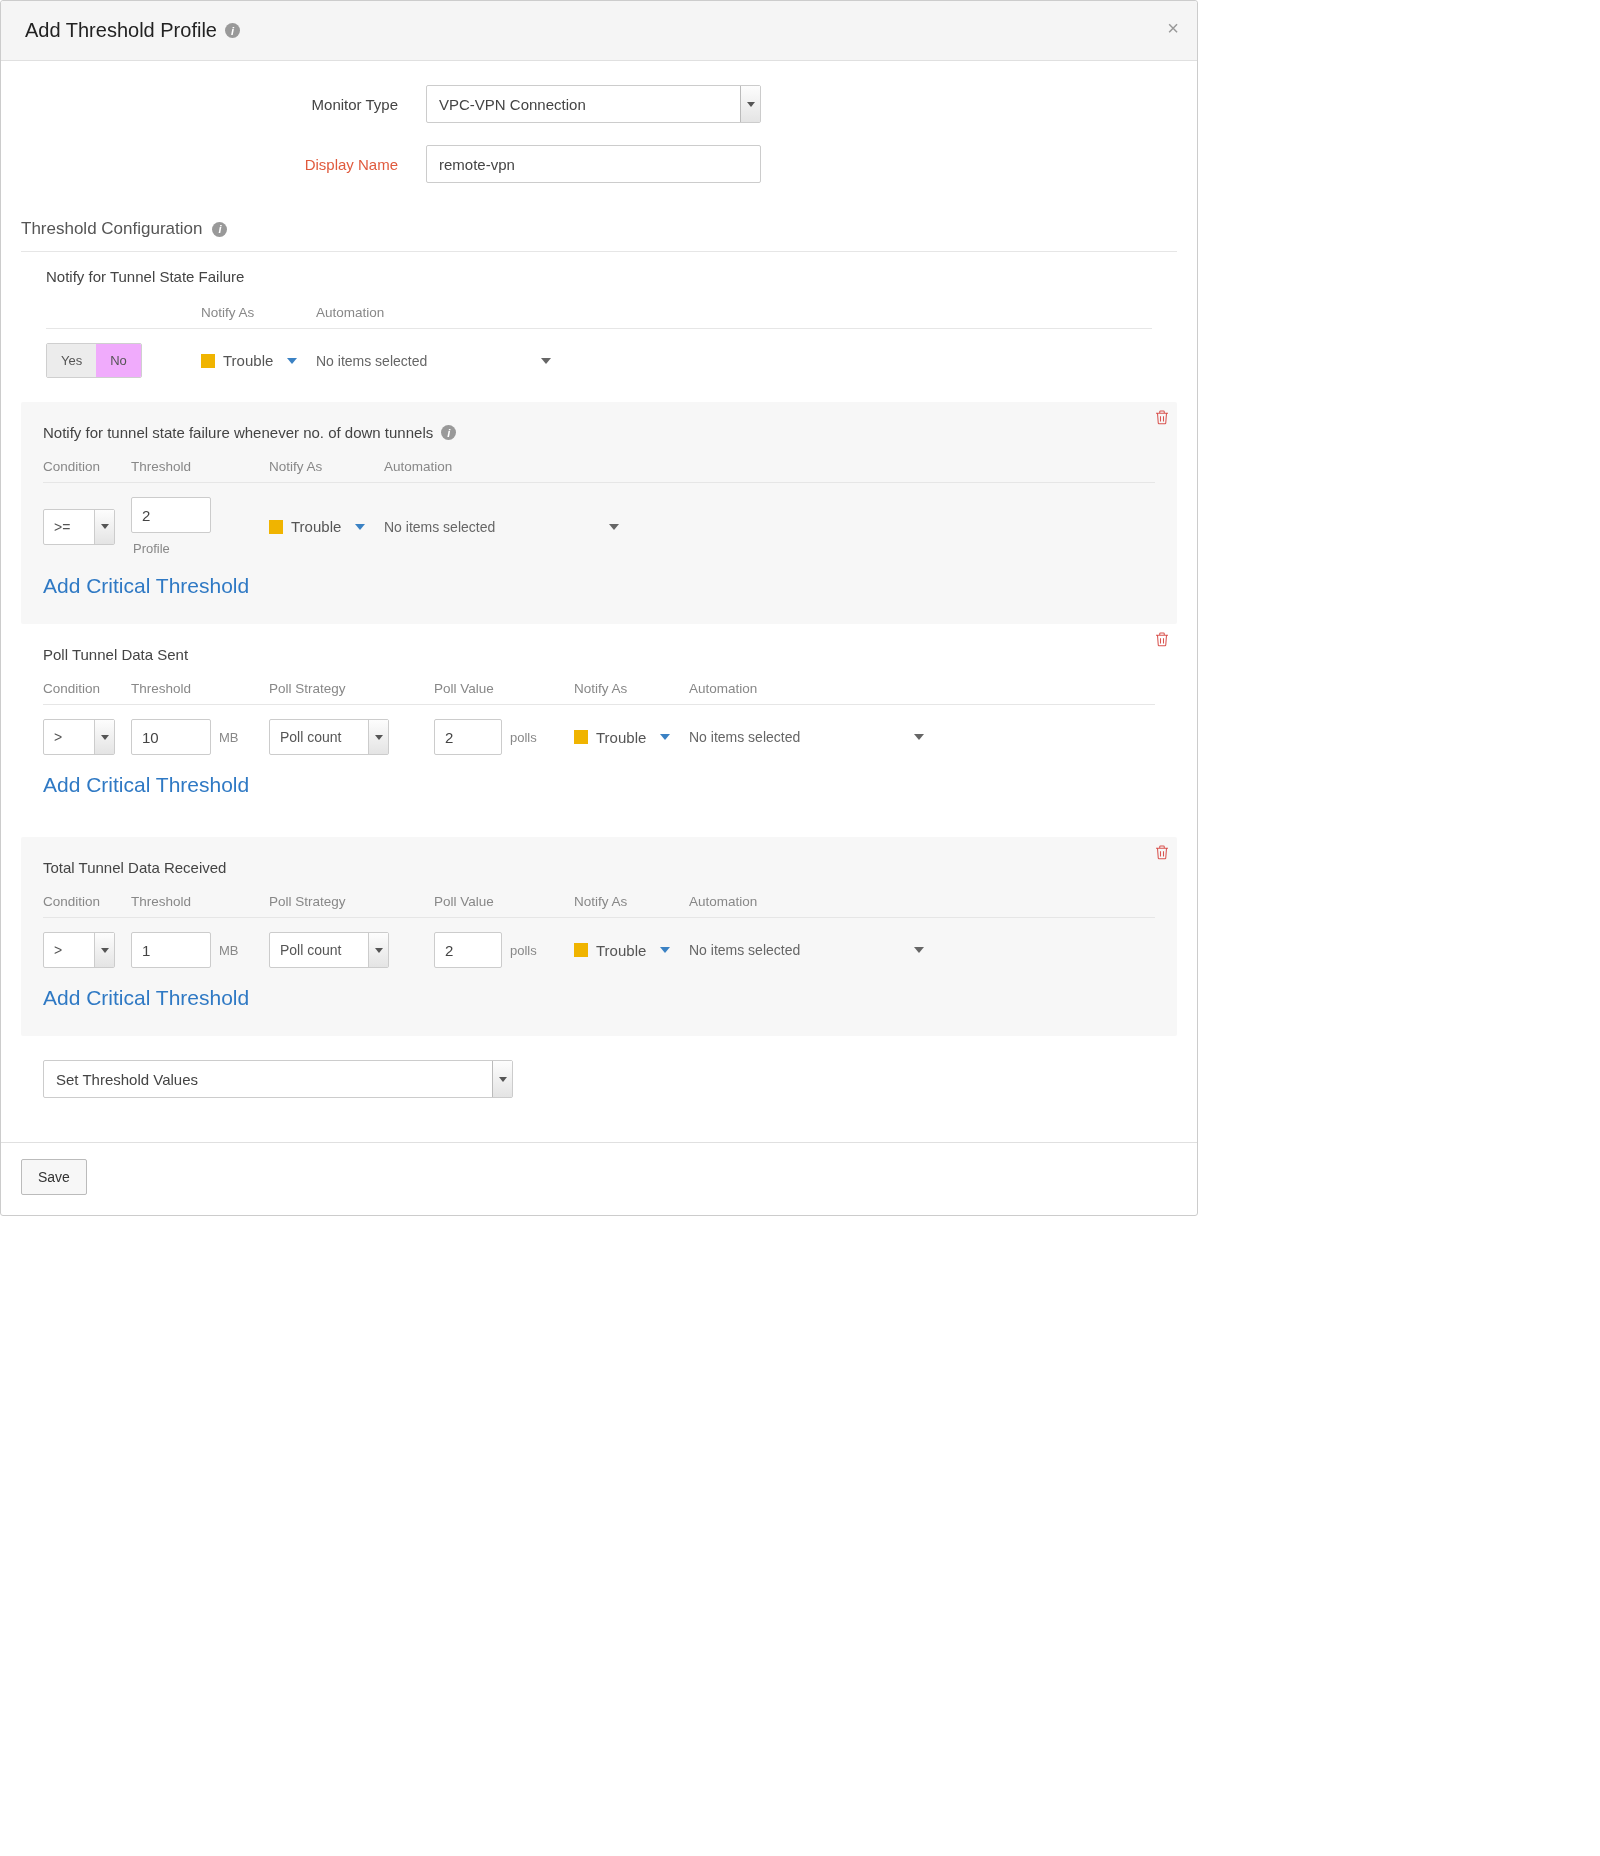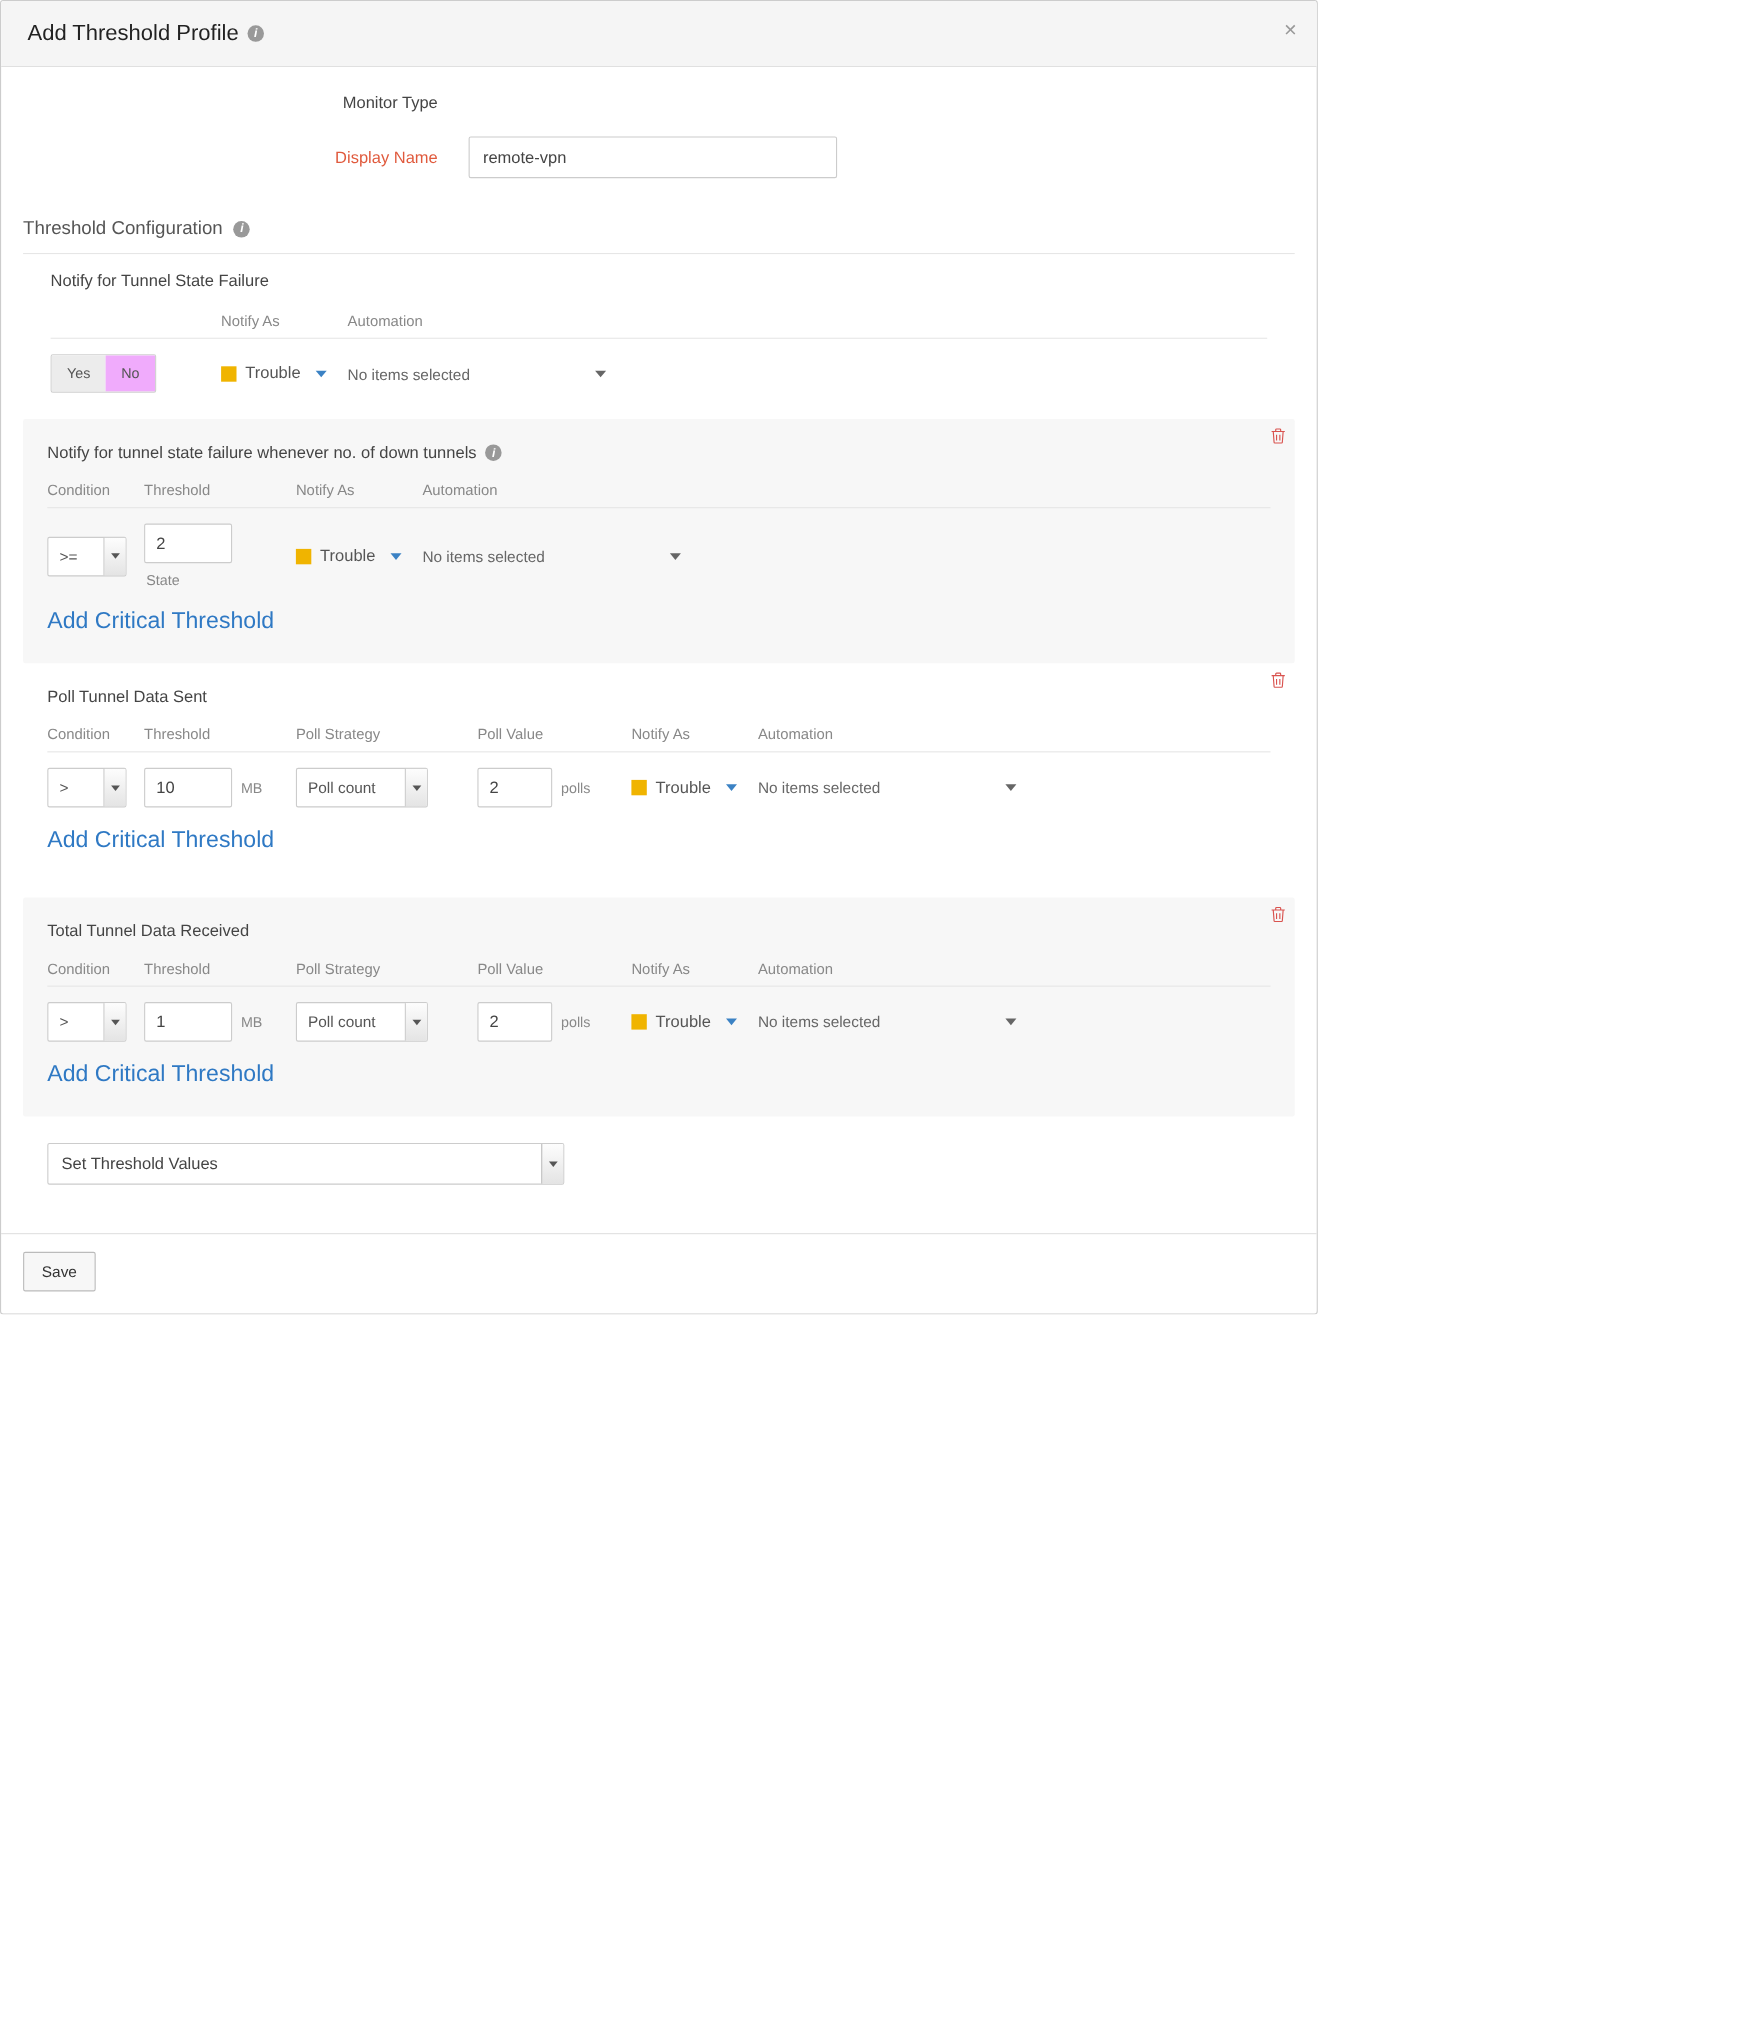--- a/index.html
+++ b/index.html
@@ -85,20 +85,26 @@
         <span>Add Threshold Profile</span>
         <span class="info-icon">i</span>
       </span>
       <span class="close-x">×</span>
     </div>
 
     <div class="dialog-body">
 
       <div class="form-row">
         <div class="form-label">Monitor Type</div>
+        <div class="select-like">
+          <span>VPC-VPN Connection</span>
+          <span class="caret-btn">
+              <span class="caret-down"></span>
+            </span>
+        </div>
       </div>
 
       <div class="form-row">
         <div class="form-label req">Display Name</div>
         <input class="text-input" value="remote-vpn" style="">
       </div>
 
       <div class="section-title-row">
         <span class="section-title">Threshold Configuration</span>
         <span class="info-icon">i</span>
@@ -158,21 +164,21 @@
           <div class="col condition">
             <div class="mini-select">
               <span>&gt;=</span>
               <span class="caret-btn">
                   <span class="caret-down"></span>
                 </span>
             </div>
           </div>
           <div class="col threshold" style="flex-direction:column; align-items:flex-start;">
             <input class="num-input" value="2" style="">
-            <span class="unit-label" style="margin:8px 0 0 2px;">State</span>
+            <span class="unit-label" style="margin:8px 0 0 2px;">Profile</span>
           </div>
           <div class="col notify-as">
             <div class="notify-chip">
               <span class="swatch"></span>
               <span>Trouble</span>
               <span class="chev"></span>
             </div>
           </div>
           <div class="col automation">
             <div class="automation-drop">

